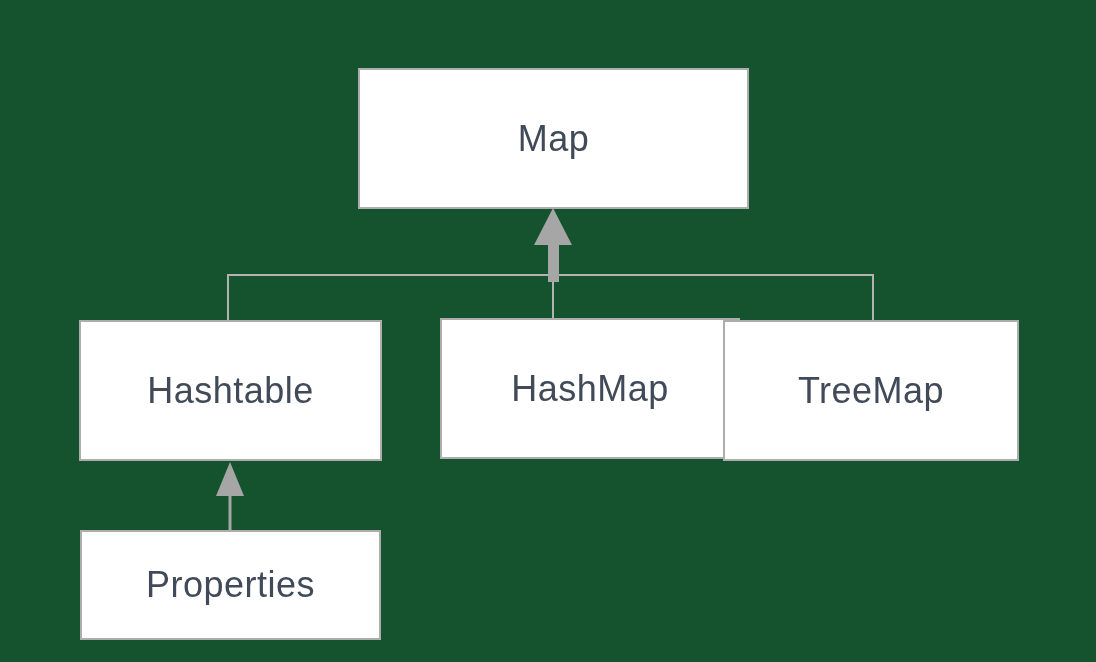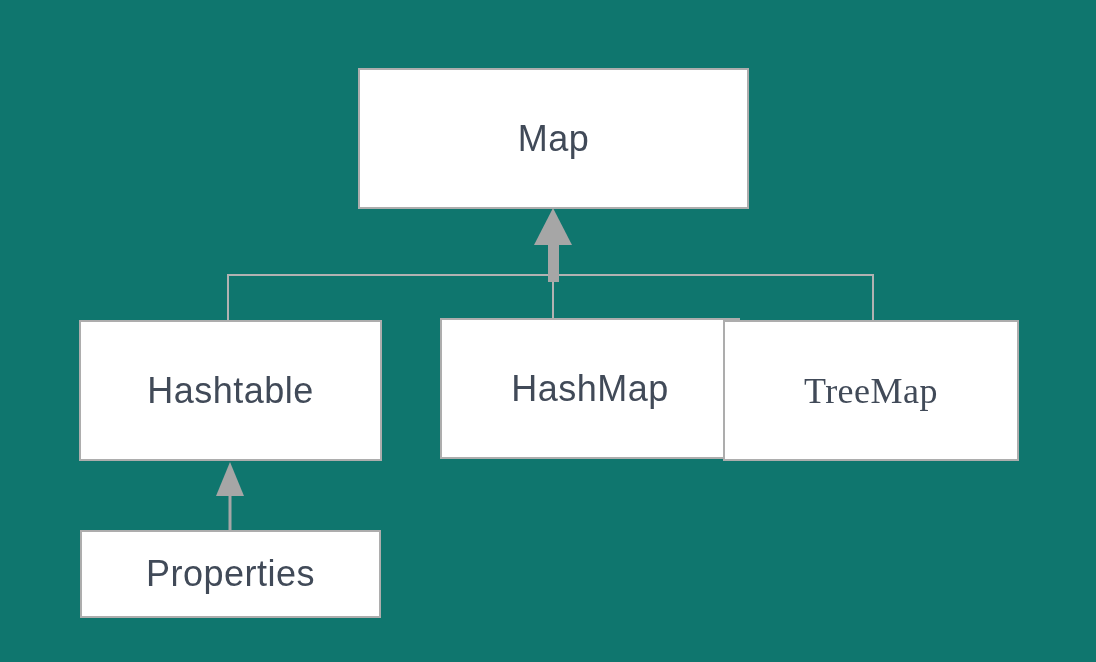--- a/index.html
+++ b/index.html
@@ -4,21 +4,21 @@
 <style>
   html, body {
     margin: 0;
     padding: 0;
     background: #ffffff;
   }
   .stage {
     position: relative;
     width: 1096px;
     height: 662px;
-    background: #0f766e;
+    background: #14532d;
     overflow: hidden;
     filter: blur(0.4px); 
   }
   .edges-layer {
     position: absolute;
     left: 0;
     top: 0;
     width: 1096px;
     height: 662px;
   }
@@ -31,22 +31,22 @@
     align-items: center;
     justify-content: center;
     font-family: "Liberation Sans", sans-serif;
     font-size: 36px;
     letter-spacing: 0.5px;
     color: #414a58;
   }
   .node-map        { left: 358px; top:  68px; width: 391px; height: 141px; }
   .node-hashtable  { left:  79px; top: 320px; width: 303px; height: 141px; }
   .node-hashmap    { left: 403px; top: 318px; width: 300px; height: 141px; margin-left: 37px; }
-  .node-treemap    { left: 723px; top: 320px; width: 296px; height: 141px; font-family: Liberation Serif, serif; }
-  .node-properties { left:  80px; top: 530px; width: 301px; height:  88px; }
+  .node-treemap    { left: 723px; top: 320px; width: 296px; height: 141px; }
+  .node-properties { left:  80px; top: 530px; width: 301px; height:  110px; }
 </style>
 </head>
 <body>
 
 <div class="stage">
 
   <svg class="edges-layer" viewBox="0 0 1096 662" aria-hidden="true">
 
     <line x1="228" y1="275" x2="873" y2="275" stroke-width="2" stroke="#b2b2b2"></line>
 

